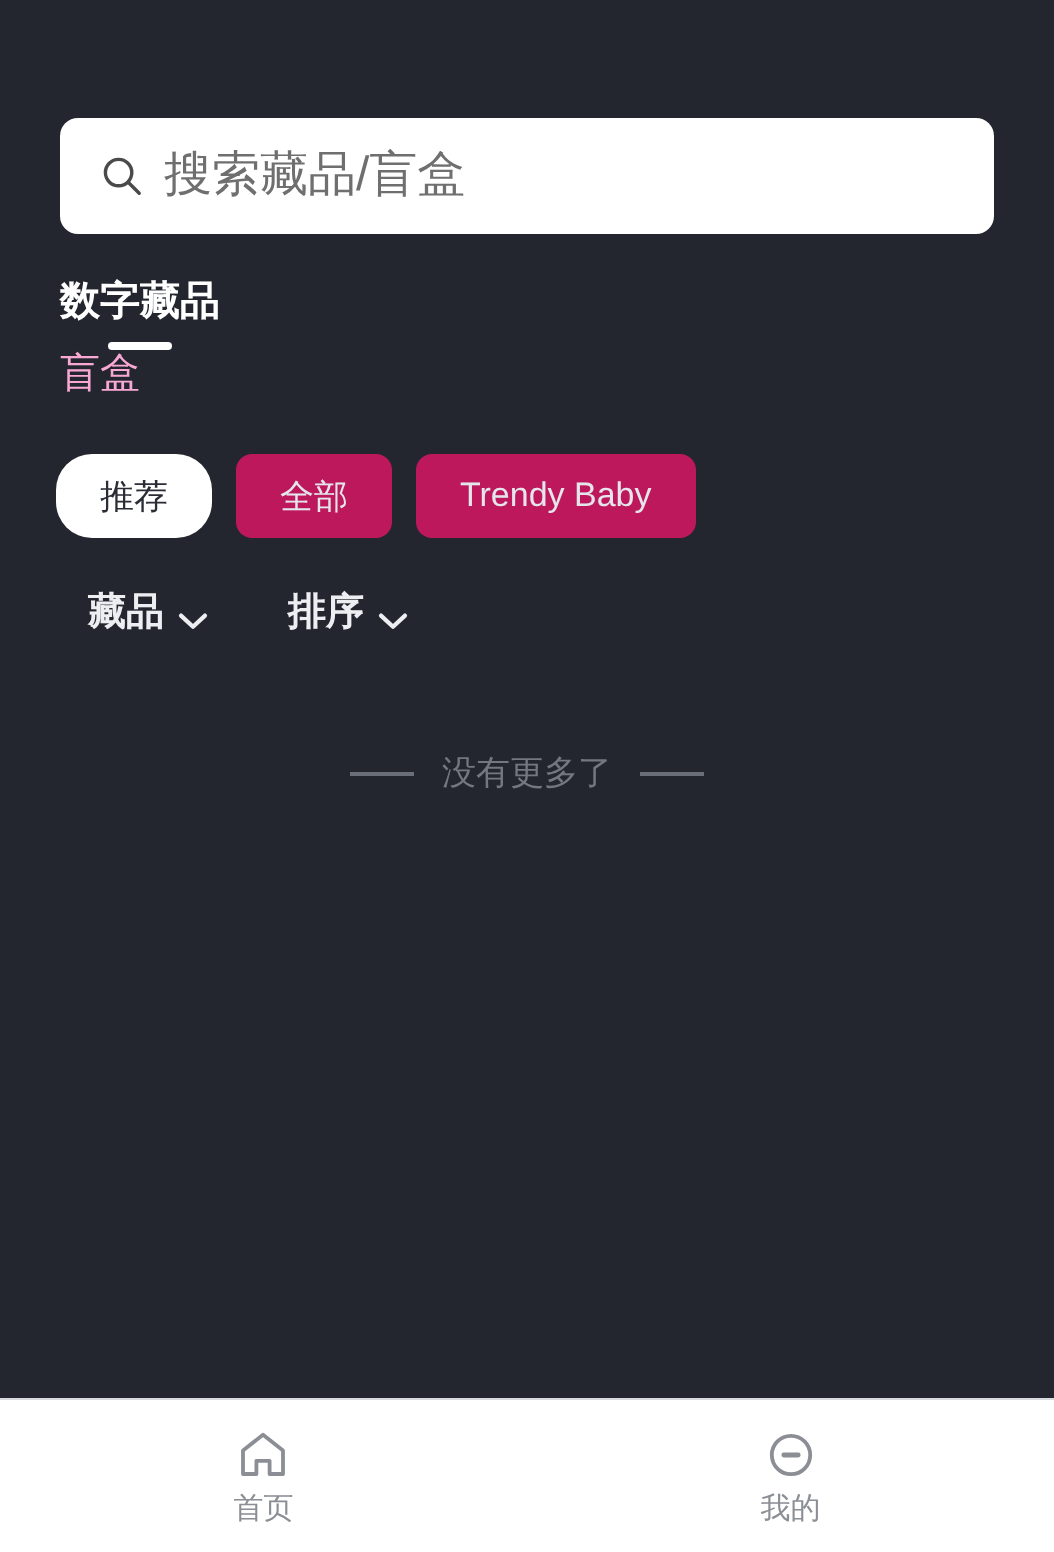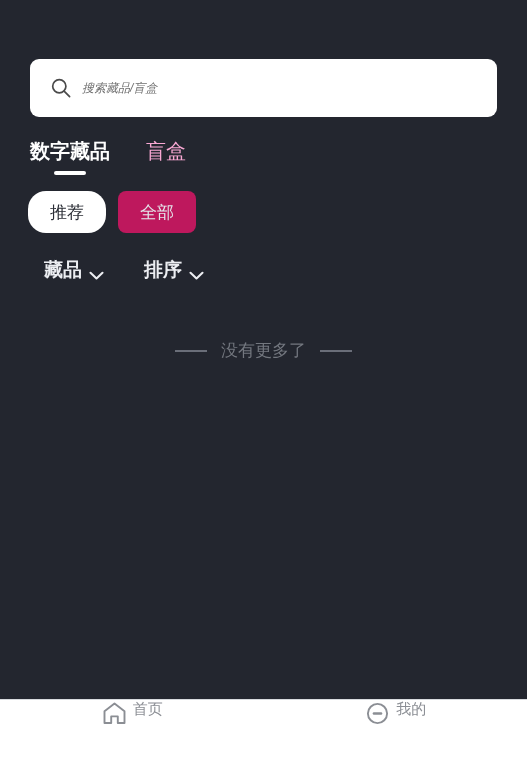--- a/index.html
+++ b/index.html
@@ -41,37 +41,36 @@
     height: 22px;
     flex: 0 0 22px;
     margin-right: 10px;
     display: block;
   }
   .search-input {
     border: none;
     outline: none;
     background: transparent;
     font-family: "Liberation Sans", "DejaVu Sans", sans-serif;
-    font-size: 12px;
+    font-size: 24px;
     color: #ec4899;
     width: 100%;
     padding: 0;
-    font-style: italic;
   }
   .search-input::placeholder {
     color: #6f6f6f;
     opacity: 1;
   }
 
   
   .tabs {
     display: flex;
     align-items: flex-start;
     padding: 22px 0 0 30px;
-    gap: 36px;
+    flex-direction: column;
   }
   .tab {
     position: relative;
     padding-bottom: 12px;
     cursor: pointer;
   }
   .tab-label {
     font-size: 20px;
     color: #f9a8d4;
     display: block;
@@ -177,22 +176,22 @@
     border-top: 1px solid #d8dade;
     display: flex;
     align-items: center;
     justify-content: space-around;
     flex: 0 0 76px;
   }
   .nav-item {
     width: 25%;
     height: 100%;
     display: flex;
-    flex-direction: row;
-    align-items: flex-start;
+    flex-direction: column;
+    align-items: center;
     justify-content: center;
     gap: 5px;
     cursor: pointer;
   }
   .nav-icon {
     width: 27px;
     height: 27px;
     display: block;
   }
   .nav-label {
@@ -232,20 +231,23 @@
     </div>
   </div>
 
   <div class="chips">
     <div class="chip selected">
       <span>推荐</span>
     </div>
     <div class="chip unselected">
       <span>全部</span>
     </div>
+    <div class="chip unselected">
+      <span>Trendy Baby</span>
+    </div>
   </div>
 
   <div class="filters">
     <div class="filter">
       <span class="filter-label">藏品</span>
       <span class="chevron">
         <svg viewBox="0 0 15 9" width="15" height="9" fill="none" stroke="#eceef2" stroke-width="2.1" stroke-linecap="round" stroke-linejoin="round">
           <polyline points="1.5,1.8 7.5,7.4 13.5,1.8"></polyline>
         </svg>
       </span>

